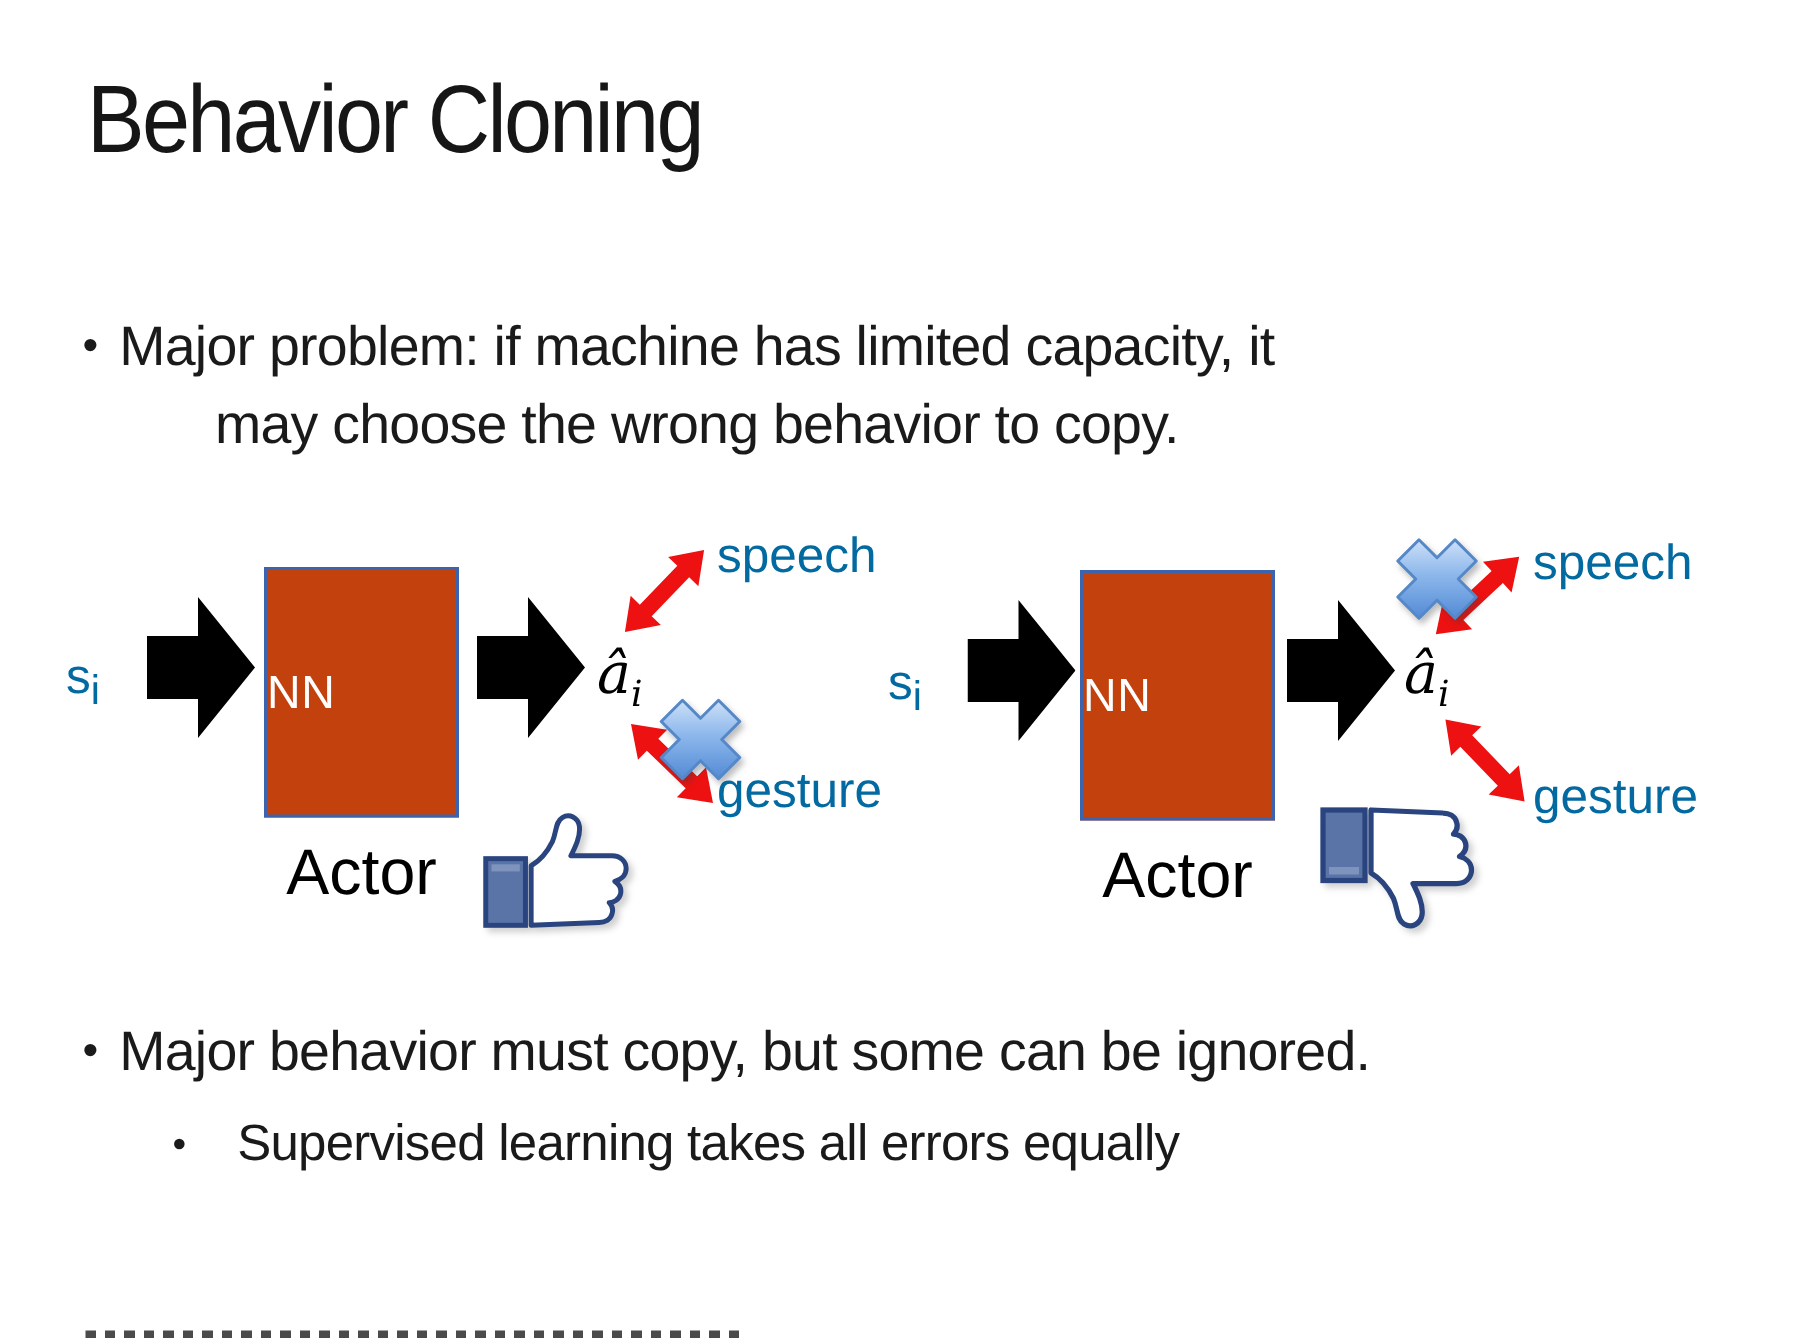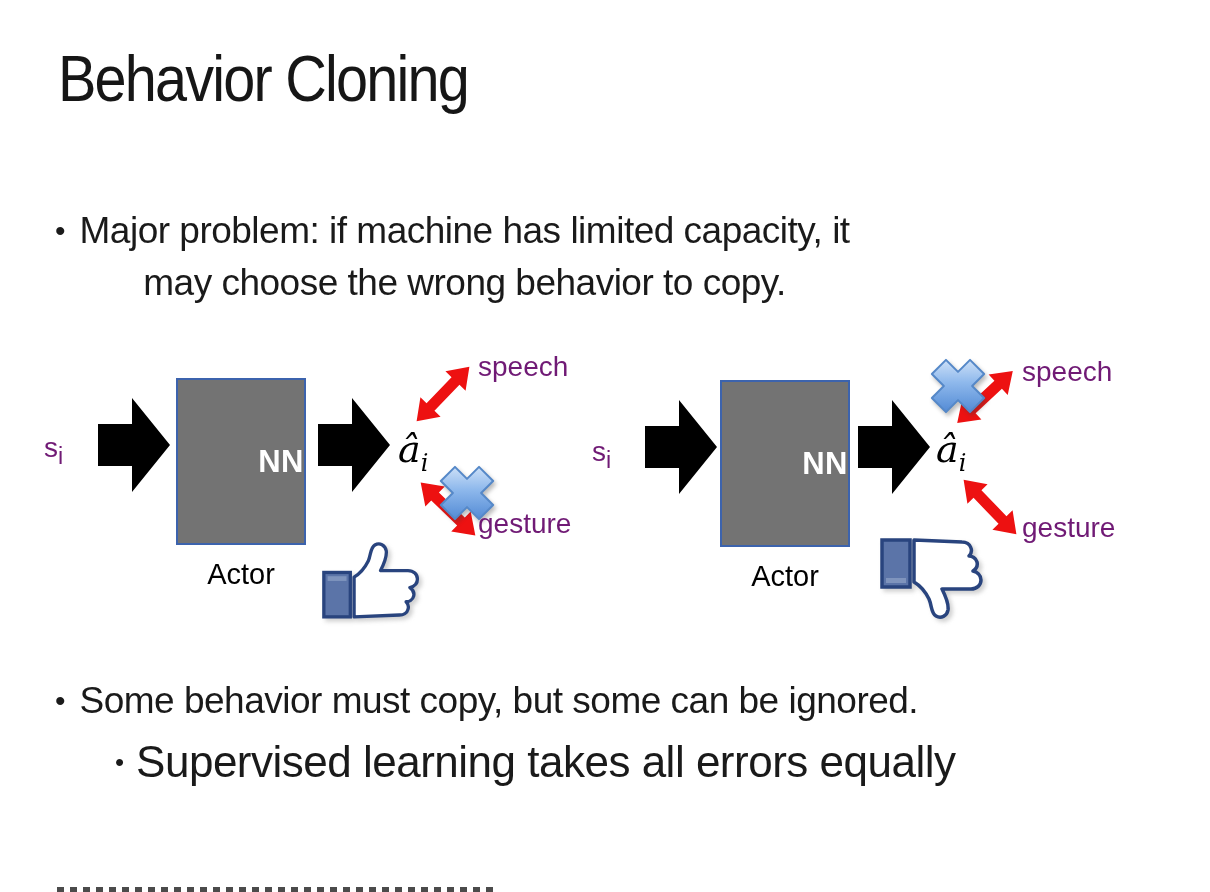--- a/index.html
+++ b/index.html
@@ -18,42 +18,41 @@
     transform:scaleX(.9);transform-origin:left top;
     white-space:nowrap;
   }
   .bullet-row{position:absolute;display:flex;align-items:flex-start;}
   .bullet-dot{flex:0 0 auto;font-size:30px;line-height:52px;margin-right:14px;}
   .bullet-text{font-size:37px;line-height:52px;letter-spacing:-.5px;white-space:pre-line;text-align:center;}
   .b1{left:55px;top:205px;width:1080px;}
   .b2{left:55px;top:675px;width:1130px;}
   .b3{left:115px;top:738px;}
   .b3 .bullet-dot{font-size:26px;line-height:48px;margin-right:12px;}
-  .b3 .bullet-text{font-size:44px;line-height:48px;}
+  .b3 .bullet-text{font-size:34px;line-height:48px;margin-left:22px;}
 
   .abs{position:absolute;}
   .nn-box{
     position:absolute;width:130px;height:167px;
-    background:#737373;border:2px solid #3c63ad;
-    display:flex;align-items:center;justify-content:flex-end;
+    background:#c2410c;border:2px solid #3c63ad;
+    display:flex;align-items:center;justify-content:flex-start;
     box-sizing:border-box;
-    font-weight:bold;
   }
   .nn-label{color:#ffffff;font-size:31px;letter-spacing:.5px;}
   .actor-label{
     position:absolute;width:134px;text-align:center;
-    font-size:29px;color:#000;
+    font-size:43px;color:#000;
   }
   .ahat{
     position:absolute;
     font-family:"DejaVu Serif",serif;font-style:italic;
     font-size:38px;color:#000000;line-height:1;
   }
   .ahat sub{font-size:24px;font-style:italic;}
-  .io-label{position:absolute;font-size:28px;color:#701a75;white-space:nowrap;}
+  .io-label{position:absolute;font-size:33px;color:#0369a1;white-space:nowrap;}
   .thumb{filter:drop-shadow(3px 3px 2px rgba(120,120,120,.35));}
   .xmark{filter:drop-shadow(2px 3px 2px rgba(60,60,60,.35));}
   .crop-artifact{
     position:absolute;left:57px;top:887px;width:436px;height:5px;
     background:repeating-linear-gradient(90deg,#2b2b2b 0 7px,transparent 7px 13px);
     opacity:.85;
   }
 </style>
 </head>
 <body>
@@ -197,21 +196,21 @@
                C97 53 99 56 98 60
                C97 64 93 66 90 66
                C92 68 93 71 92 74
                C91 78 87 80 83 80
                Z" fill="#ffffff" stroke="#29447e" stroke-width="3.5" stroke-linejoin="round"></path>
     </g>
   </svg>
 
   <div class="bullet-row b2">
     <div class="bullet-dot">•</div>
-    <div class="bullet-text">Some behavior must copy, but some can be ignored.</div>
+    <div class="bullet-text">Major behavior must copy, but some can be ignored.</div>
   </div>
 
   <div class="bullet-row b3">
     <div class="bullet-dot">•</div>
     <div class="bullet-text">Supervised learning takes all errors equally</div>
   </div>
 
   <div class="crop-artifact"></div>
 
 </div>

